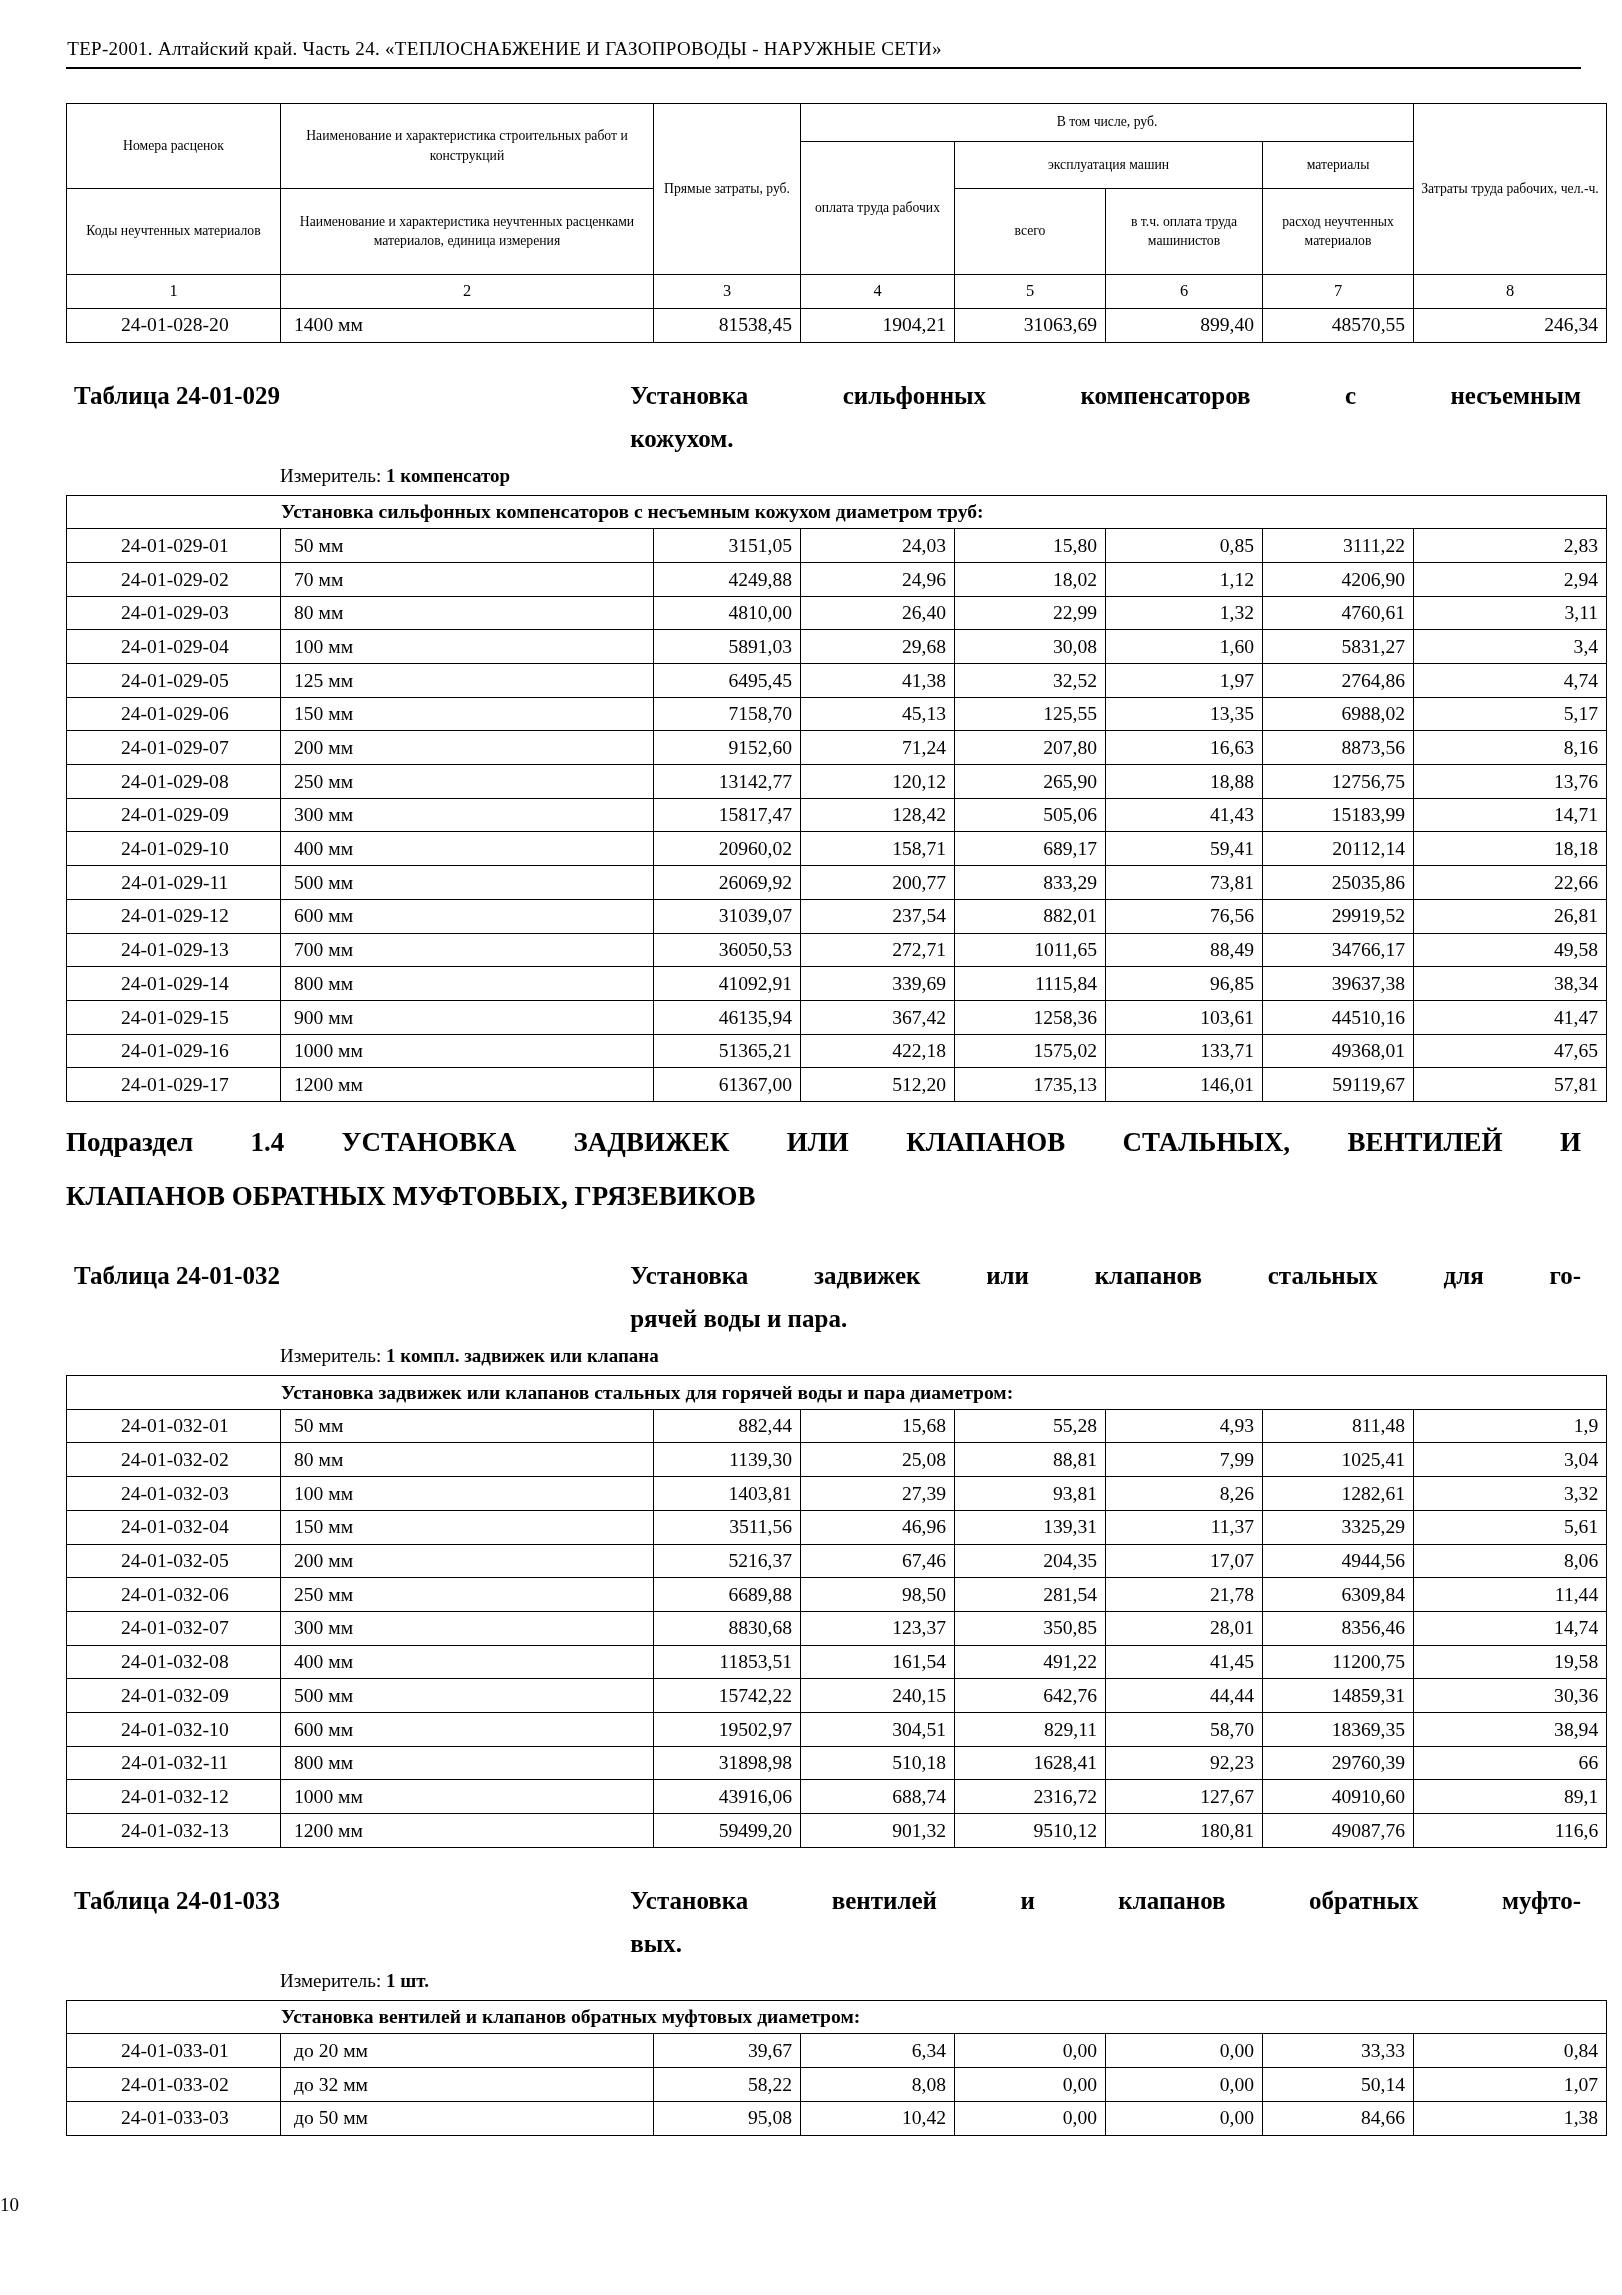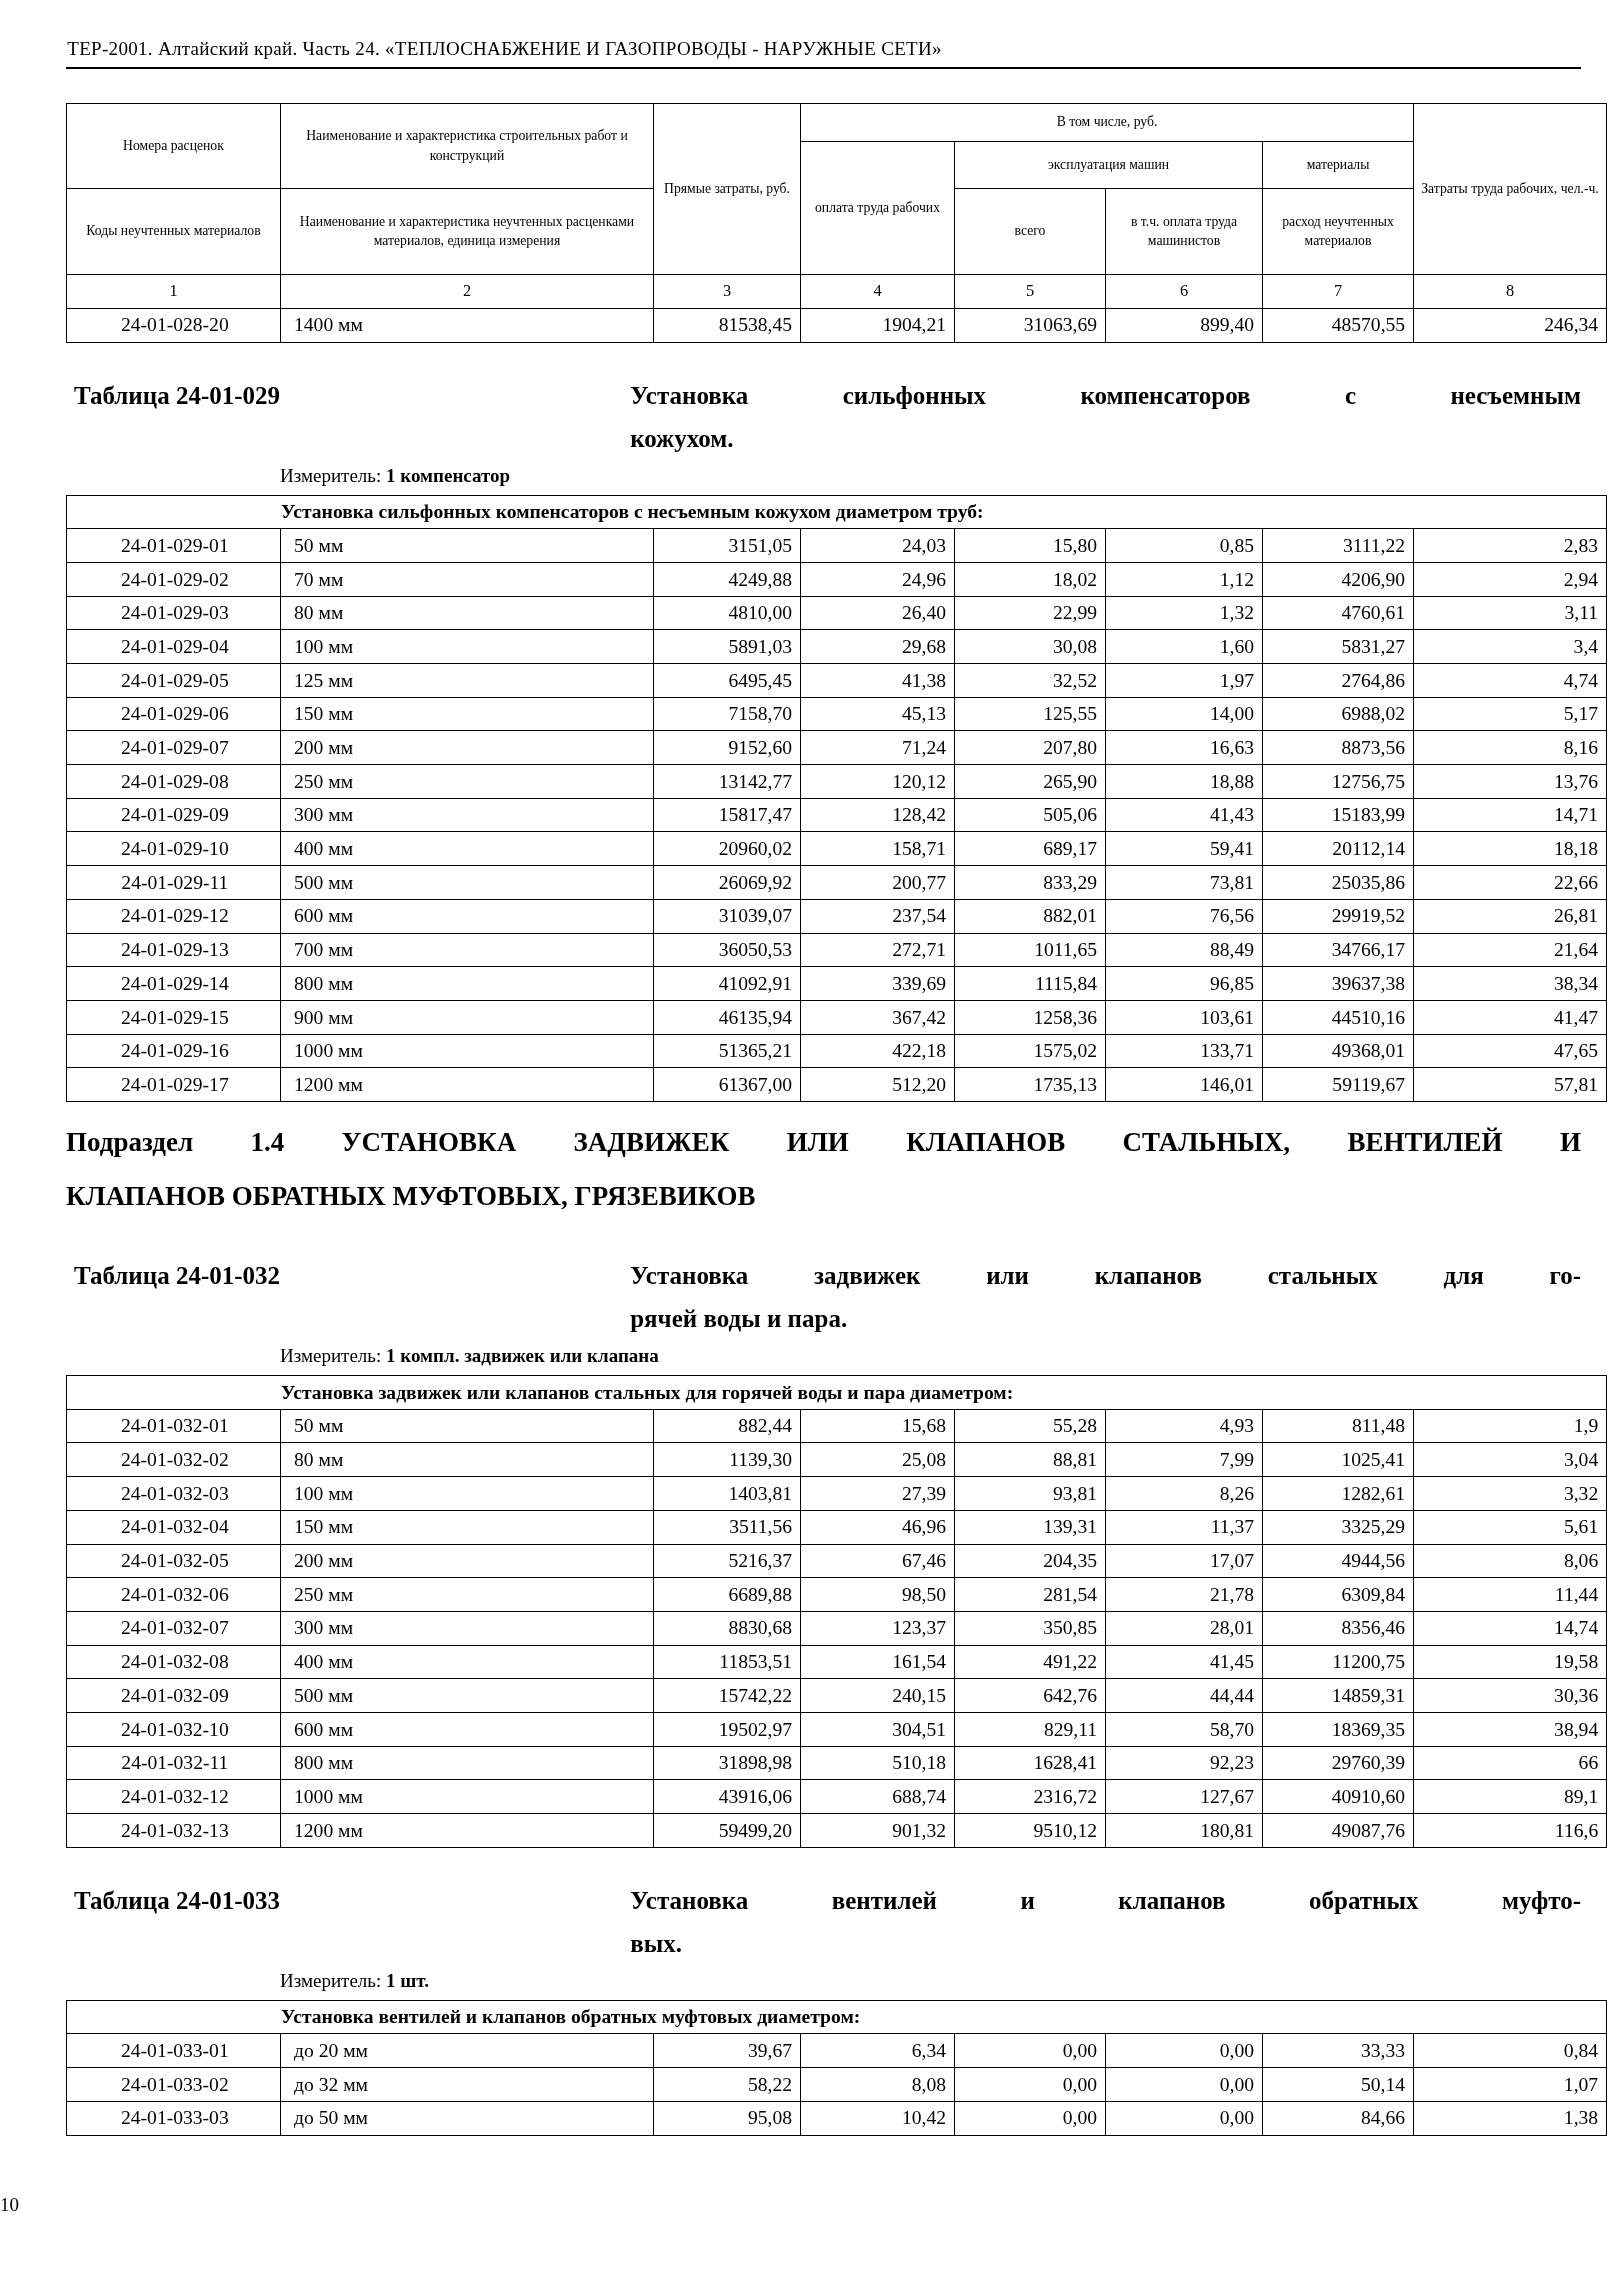--- a/index.html
+++ b/index.html
@@ -190,21 +190,21 @@
           <td class="c-num">1,97</td>
           <td class="c-num">2764,86</td>
           <td class="c-num">4,74</td>
         </tr>
         <tr>
           <td class="c-code">24-01-029-06</td>
           <td class="c-name">150 мм</td>
           <td class="c-num">7158,70</td>
           <td class="c-num">45,13</td>
           <td class="c-num">125,55</td>
-          <td class="c-num">14,00</td>
+          <td class="c-num">13,35</td>
           <td class="c-num">6988,02</td>
           <td class="c-num">5,17</td>
         </tr>
         <tr>
           <td class="c-code">24-01-029-07</td>
           <td class="c-name">200 мм</td>
           <td class="c-num">9152,60</td>
           <td class="c-num">71,24</td>
           <td class="c-num">207,80</td>
           <td class="c-num">16,63</td>
@@ -262,21 +262,21 @@
           <td class="c-num">26,81</td>
         </tr>
         <tr>
           <td class="c-code">24-01-029-13</td>
           <td class="c-name">700 мм</td>
           <td class="c-num">36050,53</td>
           <td class="c-num">272,71</td>
           <td class="c-num">1011,65</td>
           <td class="c-num">88,49</td>
           <td class="c-num">34766,17</td>
-          <td class="c-num">21,64</td>
+          <td class="c-num">49,58</td>
         </tr>
         <tr>
           <td class="c-code">24-01-029-14</td>
           <td class="c-name">800 мм</td>
           <td class="c-num">41092,91</td>
           <td class="c-num">339,69</td>
           <td class="c-num">1115,84</td>
           <td class="c-num">96,85</td>
           <td class="c-num">39637,38</td>
           <td class="c-num">38,34</td>

